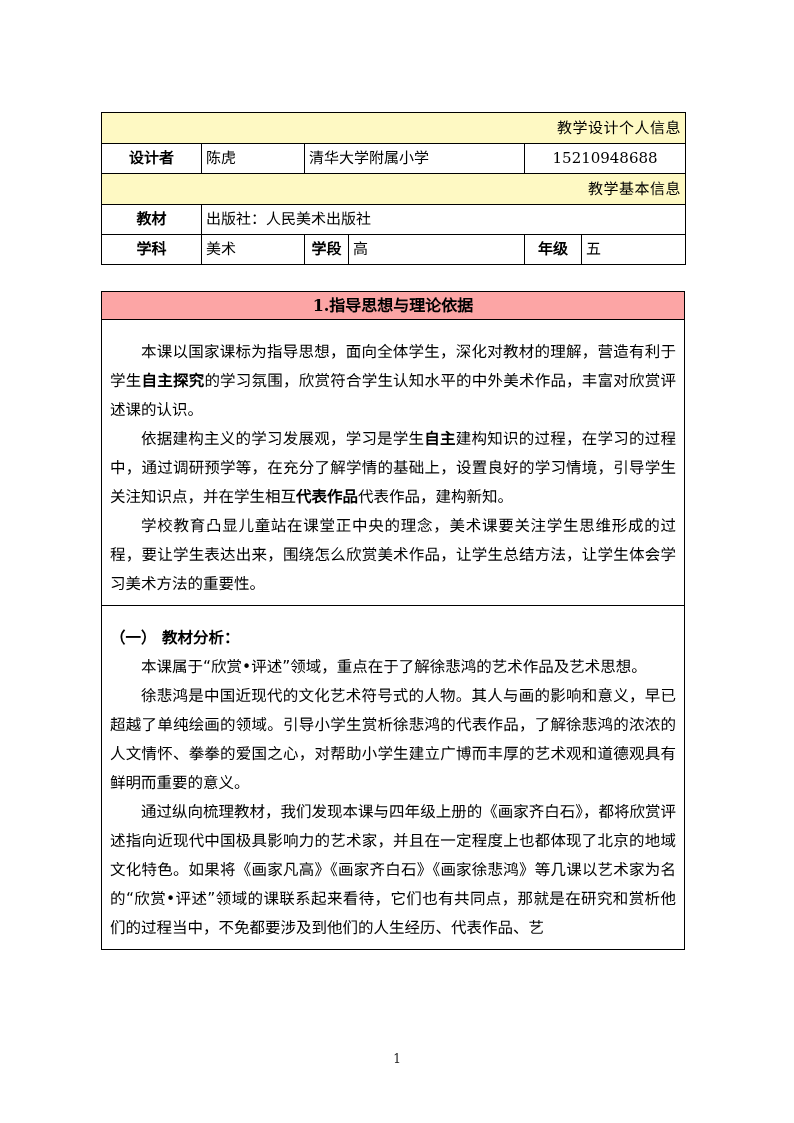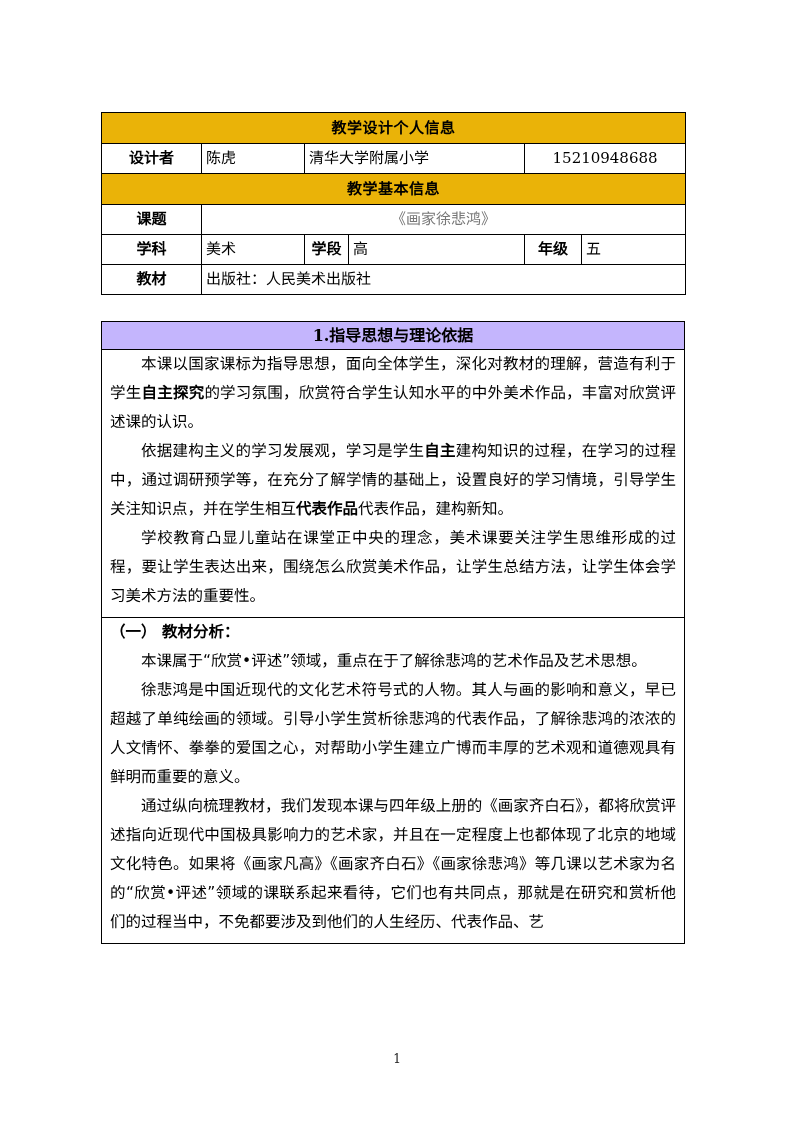--- a/index.html
+++ b/index.html
@@ -34,23 +34,23 @@
   table.doc-table td {
     border: 1px solid #000000;
     padding: 2px 4px;
     font-size: 15px;
     line-height: 23px;
     vertical-align: middle;
     word-break: break-all;
   }
 
   .band {
-    background: #eab308;
-    text-align: center;
-    font-weight: bold;
+    background: #fef9c3;
+    text-align: right;
+    font-weight: normal;
     font-size: 16px;
     letter-spacing: 0.5px;
     height: 26px;
   }
   .lbl {
     text-align: center;
     font-weight: bold;
     font-size: 16px;
     white-space: nowrap;
   }
@@ -84,31 +84,31 @@
     border-collapse: collapse;
     table-layout: fixed;
     width: 584px;
   }
   table.content-table td {
     border: 1px solid #000000;
     padding: 0;
     vertical-align: top;
   }
   .section-band {
-    background: #c4b5fd;
+    background: #fca5a5;
     text-align: center;
     font-weight: bold;
     font-size: 16px;
     height: 27px;
     line-height: 27px;
     border: 1px solid #000000;
     font-family: "DejaVu Serif", "Liberation Serif", serif;
   }
   .section-body {
-    padding: 0 8px 6px 8px;
+    padding: 18px 8px 6px 8px;
   }
   .section-body p {
     margin: 0;
     font-size: 15.5px;
     line-height: 29px;
     text-align: justify;
     text-justify: inter-ideograph;
     text-indent: 2em;
     letter-spacing: 0px;
   }
@@ -151,34 +151,30 @@
         <td class="lbl">设计者</td>
         <td class="val">陈虎</td>
         <td class="val" colspan="2">清华大学附属小学</td>
         <td class="val-num" colspan="2">15210948688</td>
       </tr>
 
       <tr>
         <td class="band" colspan="6">教学基本信息</td>
       </tr>
       <tr class="row-body">
-        <td class="lbl">课题</td>
-        <td class="subject-title" colspan="5">《画家徐悲鸿》</td>
+        <td class="lbl">教材</td>
+        <td class="val-left" colspan="5">出版社：人民美术出版社</td>
       </tr>
       <tr class="row-body">
         <td class="lbl">学科</td>
         <td class="val-left">美术</td>
         <td class="lbl">学段</td>
         <td class="val-left">高</td>
         <td class="lbl">年级</td>
         <td class="val-left">五</td>
-      </tr>
-      <tr class="row-body">
-        <td class="lbl">教材</td>
-        <td class="val-left" colspan="5">出版社：人民美术出版社</td>
       </tr>
     </tbody>
   </table>
 
   <div class="tbl-spacer"></div>
 
   <table class="content-table">
     <tbody>
       <tr>
         <td class="section-band">1.指导思想与理论依据</td>

